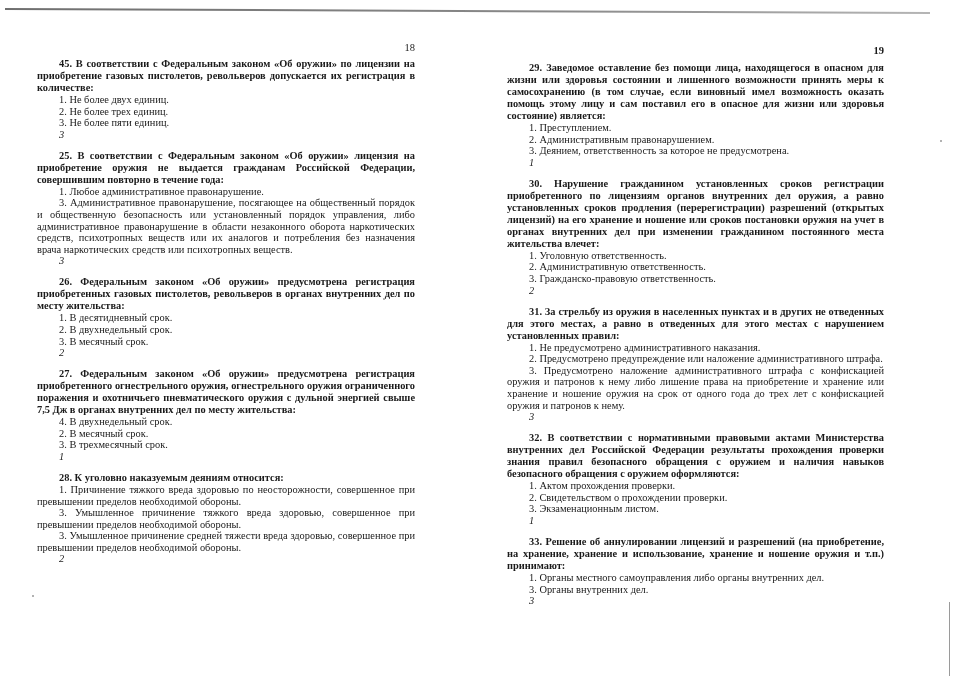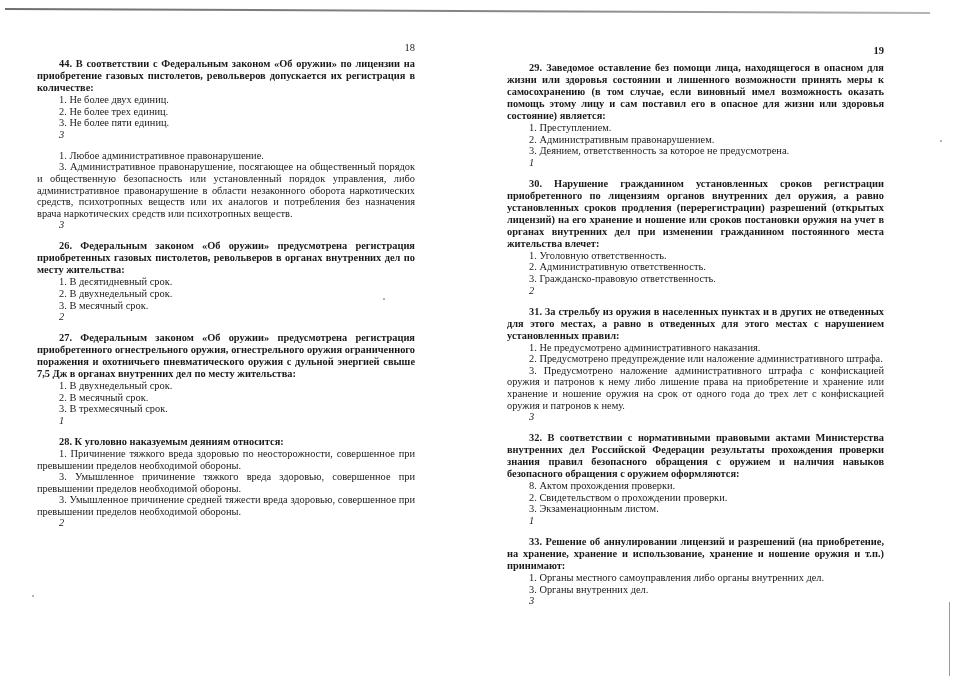--- a/index.html
+++ b/index.html
@@ -40,41 +40,42 @@
 </head>
 <body>
 
 <div class="top-rule"></div>
 <div class="right-edge"></div>
 
 <div class="page left">
   <div class="page-num">18</div>
   <div class="content">
     <div class="question">
-      <p class="q-text">44. В соответствии с Федеральным законом «Об оружии» по лицензии на приобретение газовых пистолетов, револьверов допускается их регистрация в количестве:</p>
+      <p class="q-text">45. В соответствии с Федеральным законом «Об оружии» по лицензии на приобретение газовых пистолетов, револьверов допускается их регистрация в количестве:</p>
       <p class="opt">1. Не более двух единиц.</p>
       <p class="opt">2. Не более трех единиц.</p>
       <p class="opt">3. Не более пяти единиц.</p>
       <p class="answer">3</p>
     </div>
     <div class="question">
+      <p class="q-text">25. В соответствии с Федеральным законом «Об оружии» лицензия на приобретение оружия не выдается гражданам Российской Федерации, совершившим повторно в течение года:</p>
       <p class="opt">1. Любое административное правонарушение.</p>
       <p class="opt">3. Административное правонарушение, посягающее на общественный порядок и общественную безопасность или установленный порядок управления, либо административное правонарушение в области незаконного оборота наркотических средств, психотропных веществ или их аналогов и потребления без назначения врача наркотических средств или психотропных веществ.</p>
       <p class="answer">3</p>
     </div>
     <div class="question">
       <p class="q-text">26. Федеральным законом «Об оружии» предусмотрена регистрация приобретенных газовых пистолетов, револьверов в органах внутренних дел по месту жительства:</p>
       <p class="opt">1. В десятидневный срок.</p>
       <p class="opt">2. В двухнедельный срок.</p>
       <p class="opt">3. В месячный срок.</p>
       <p class="answer">2</p>
     </div>
     <div class="question">
       <p class="q-text">27. Федеральным законом «Об оружии» предусмотрена регистрация приобретенного огнестрельного оружия, огнестрельного оружия ограниченного поражения и охотничьего пневматического оружия с дульной энергией свыше 7,5 Дж в органах внутренних дел по месту жительства:</p>
-      <p class="opt">1. В двухнедельный срок.</p>
+      <p class="opt">4. В двухнедельный срок.</p>
       <p class="opt">2. В месячный срок.</p>
       <p class="opt">3. В трехмесячный срок.</p>
       <p class="answer">1</p>
     </div>
     <div class="question">
       <p class="q-text">28. К уголовно наказуемым деяниям относится:</p>
       <p class="opt">1. Причинение тяжкого вреда здоровью по неосторожности, совершенное при превышении пределов необходимой обороны.</p>
       <p class="opt">3. Умышленное причинение тяжкого вреда здоровью, совершенное при превышении пределов необходимой обороны.</p>
       <p class="opt">3. Умышленное причинение средней тяжести вреда здоровью, совершенное при превышении пределов необходимой обороны.</p>
       <p class="answer">2</p>
@@ -101,21 +102,21 @@
     </div>
     <div class="question">
       <p class="q-text">31. За стрельбу из оружия в населенных пунктах и в других не отведенных для этого местах, а равно в отведенных для этого местах с нарушением установленных правил:</p>
       <p class="opt">1. Не предусмотрено административного наказания.</p>
       <p class="opt">2. Предусмотрено предупреждение или наложение административного штрафа.</p>
       <p class="opt">3. Предусмотрено наложение административного штрафа с конфискацией оружия и патронов к нему либо лишение права на приобретение и хранение или хранение и ношение оружия на срок от одного года до трех лет с конфискацией оружия и патронов к нему.</p>
       <p class="answer">3</p>
     </div>
     <div class="question">
       <p class="q-text">32. В соответствии с нормативными правовыми актами Министерства внутренних дел Российской Федерации результаты прохождения проверки знания правил безопасного обращения с оружием и наличия навыков безопасного обращения с оружием оформляются:</p>
-      <p class="opt">8. Актом прохождения проверки.</p>
+      <p class="opt">1. Актом прохождения проверки.</p>
       <p class="opt">2. Свидетельством о прохождении проверки.</p>
       <p class="opt">3. Экзаменационным листом.</p>
       <p class="answer">1</p>
     </div>
     <div class="question">
       <p class="q-text">33. Решение об аннулировании лицензий и разрешений (на приобретение, на хранение, хранение и использование, хранение и ношение оружия и т.п.) принимают:</p>
       <p class="opt">1. Органы местного самоуправления либо органы внутренних дел.</p>
       <p class="opt">3. Органы внутренних дел.</p>
       <p class="answer">3</p>
     </div>

